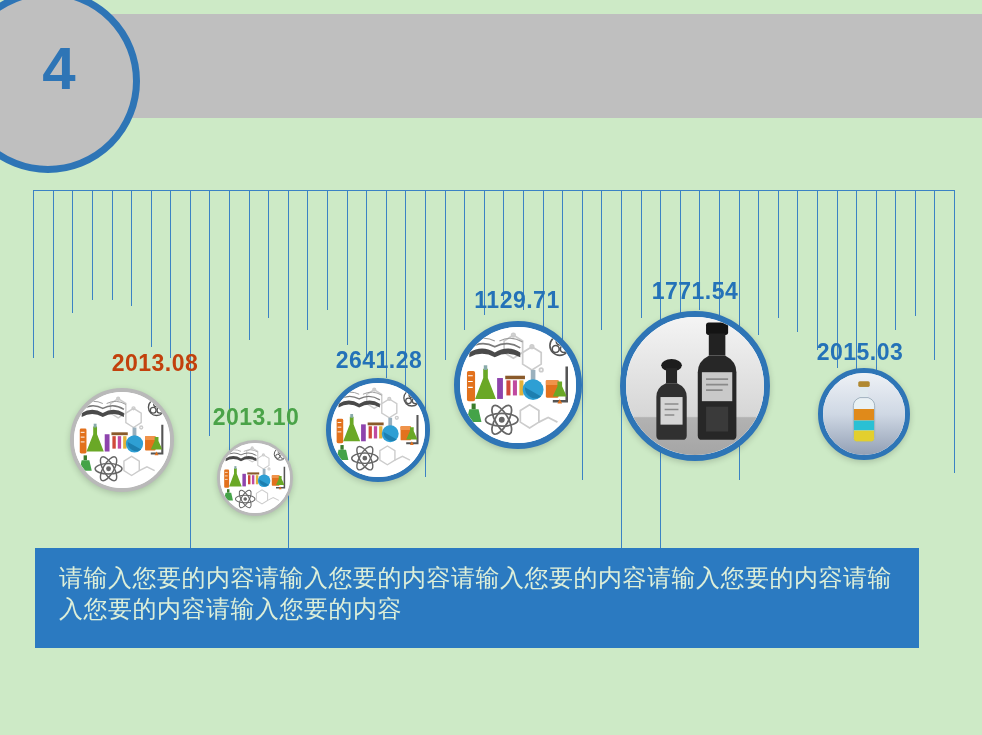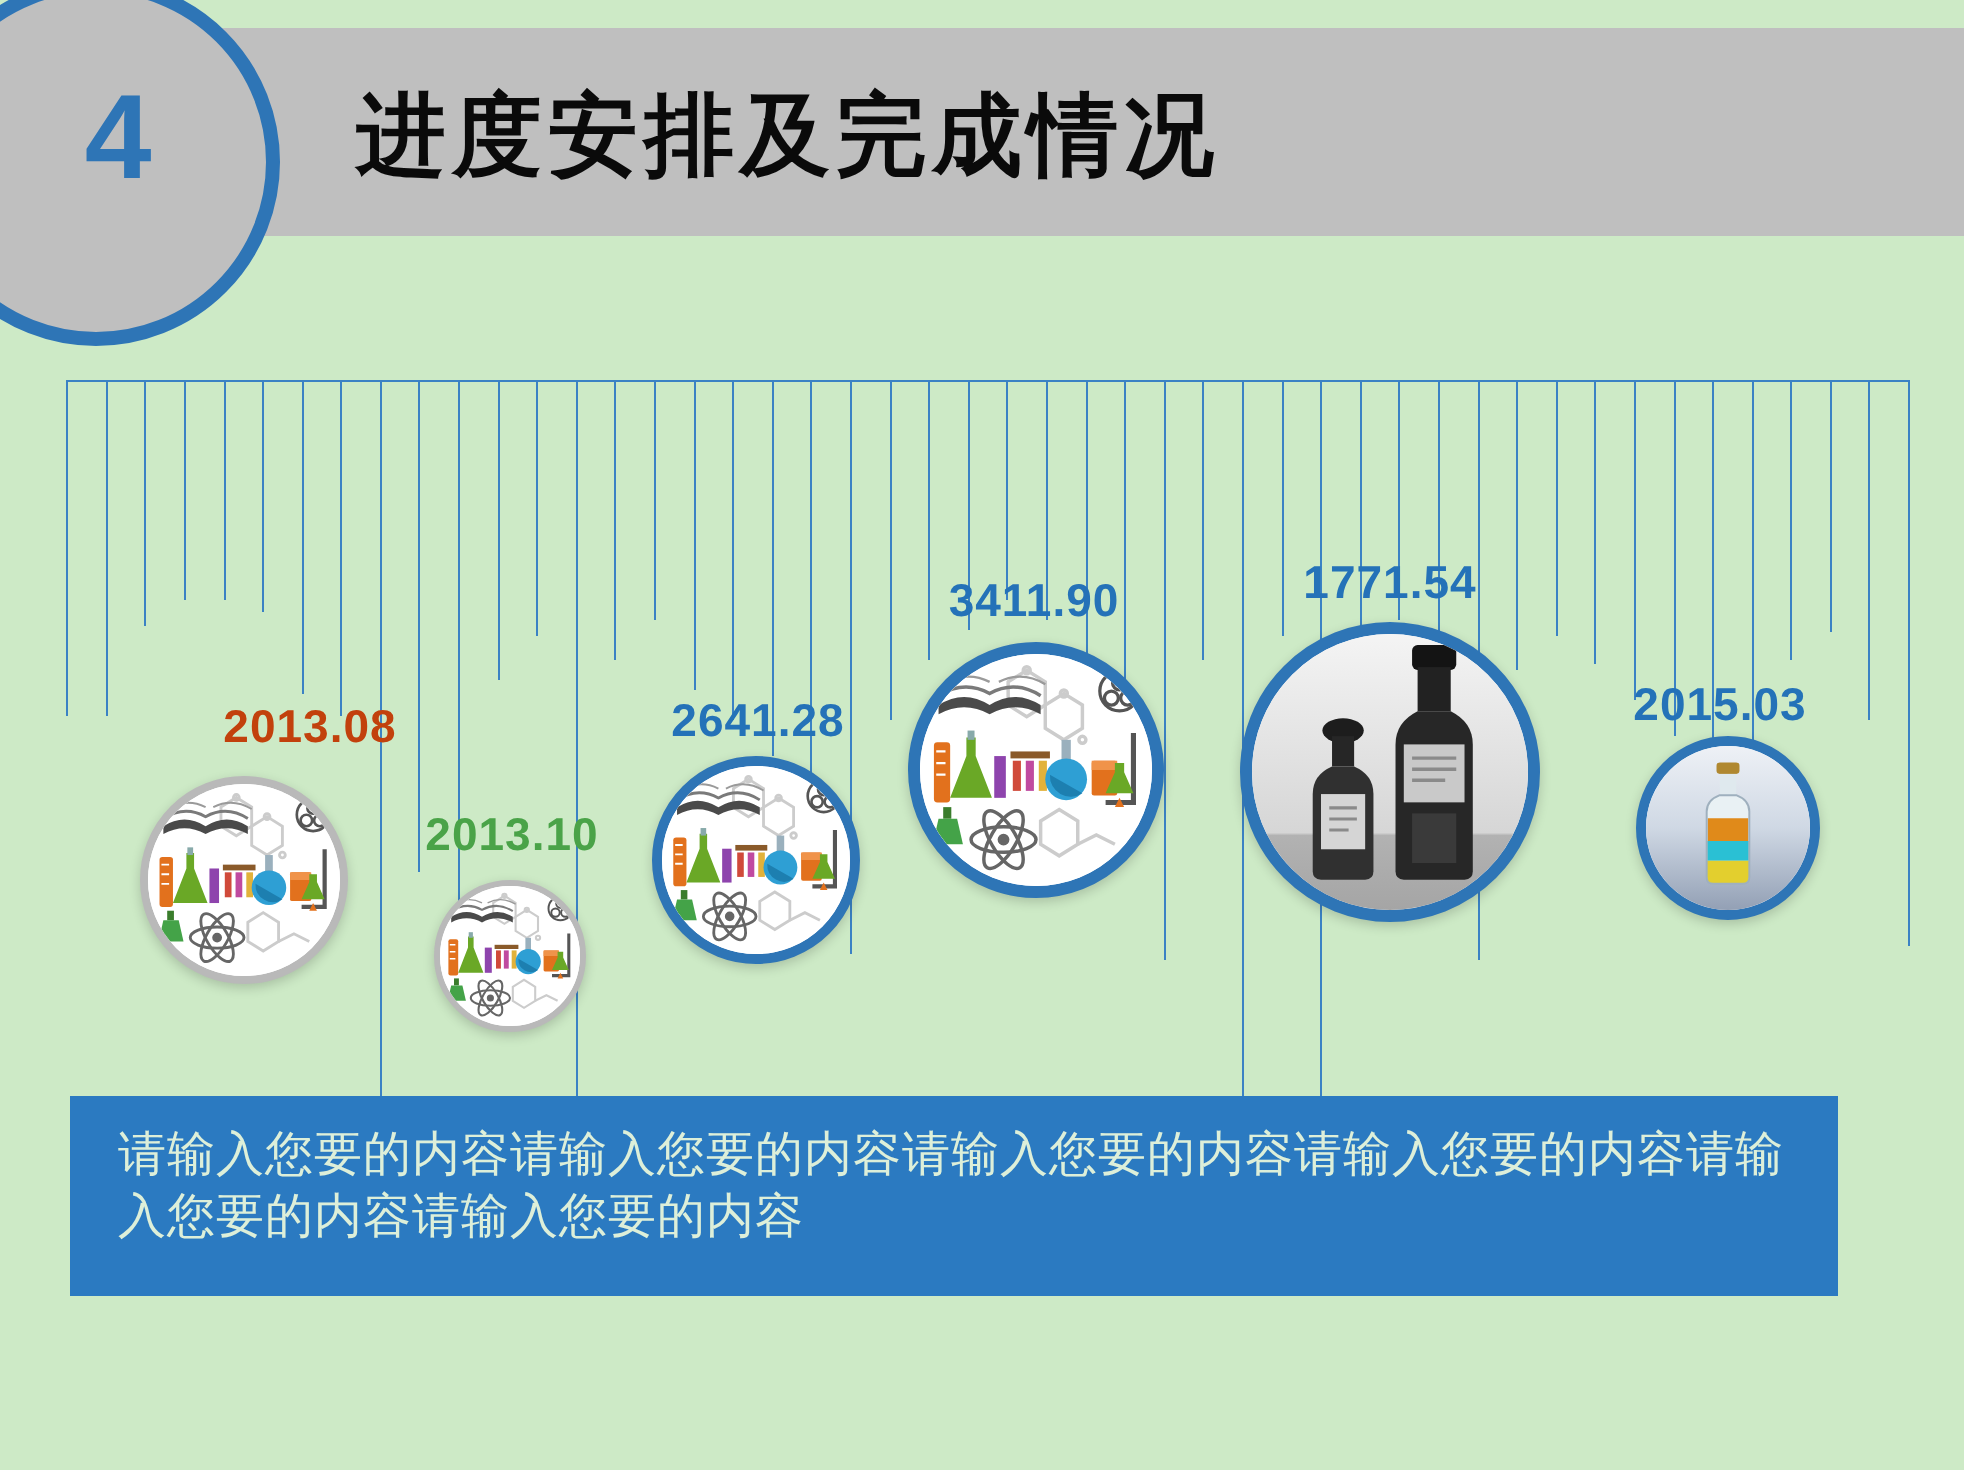--- a/index.html
+++ b/index.html
@@ -211,21 +211,20 @@
       <div class="vline" style="left: 876px; height: 222px; background: rgb(59, 130, 196);"></div>
       <div class="vline" style="left: 895px; height: 140px; background: rgb(59, 130, 196);"></div>
       <div class="vline" style="left: 915px; height: 126px; background: rgb(59, 130, 196);"></div>
       <div class="vline" style="left: 934px; height: 170px; background: rgb(59, 130, 196);"></div>
       <div class="vline" style="left: 954px; height: 283px; background: rgb(59, 130, 196);"></div>
     </div>
 
   <div class="header-band"></div>
   <div class="header-circle"></div>
   <div class="slide-number">4</div>
-  <h1 class="slide-title">进度安排及完成情况</h1>
 
   <div class="event ev0">
     <div class="date" style="color: #c2410c; margin-left: 32px;">2013.08</div>
     <div class="circle" style="border-color: rgb(185, 185, 185);">
       <svg viewBox="0 0 100 100">
           <use href="#chem"></use>
         </svg>
     </div>
   </div>
   <div class="event ev1">
@@ -238,21 +237,21 @@
   </div>
   <div class="event ev2">
     <div class="date" style="color: rgb(36, 114, 184);">2641.28</div>
     <div class="circle" style="border-color: rgb(46, 117, 182);">
       <svg viewBox="0 0 100 100">
           <use href="#chem"></use>
         </svg>
     </div>
   </div>
   <div class="event ev3">
-    <div class="date" style="color: rgb(36, 114, 184);">3411.90</div>
+    <div class="date" style="color: rgb(36, 114, 184);">1129.71</div>
     <div class="circle" style="border-color: rgb(46, 117, 182);">
       <svg viewBox="0 0 100 100">
           <use href="#chem"></use>
         </svg>
     </div>
   </div>
   <div class="event ev4">
     <div class="date" style="color: rgb(36, 114, 184);">1771.54</div>
     <div class="circle" style="border-color: rgb(46, 117, 182);">
       <svg viewBox="0 0 100 100">

